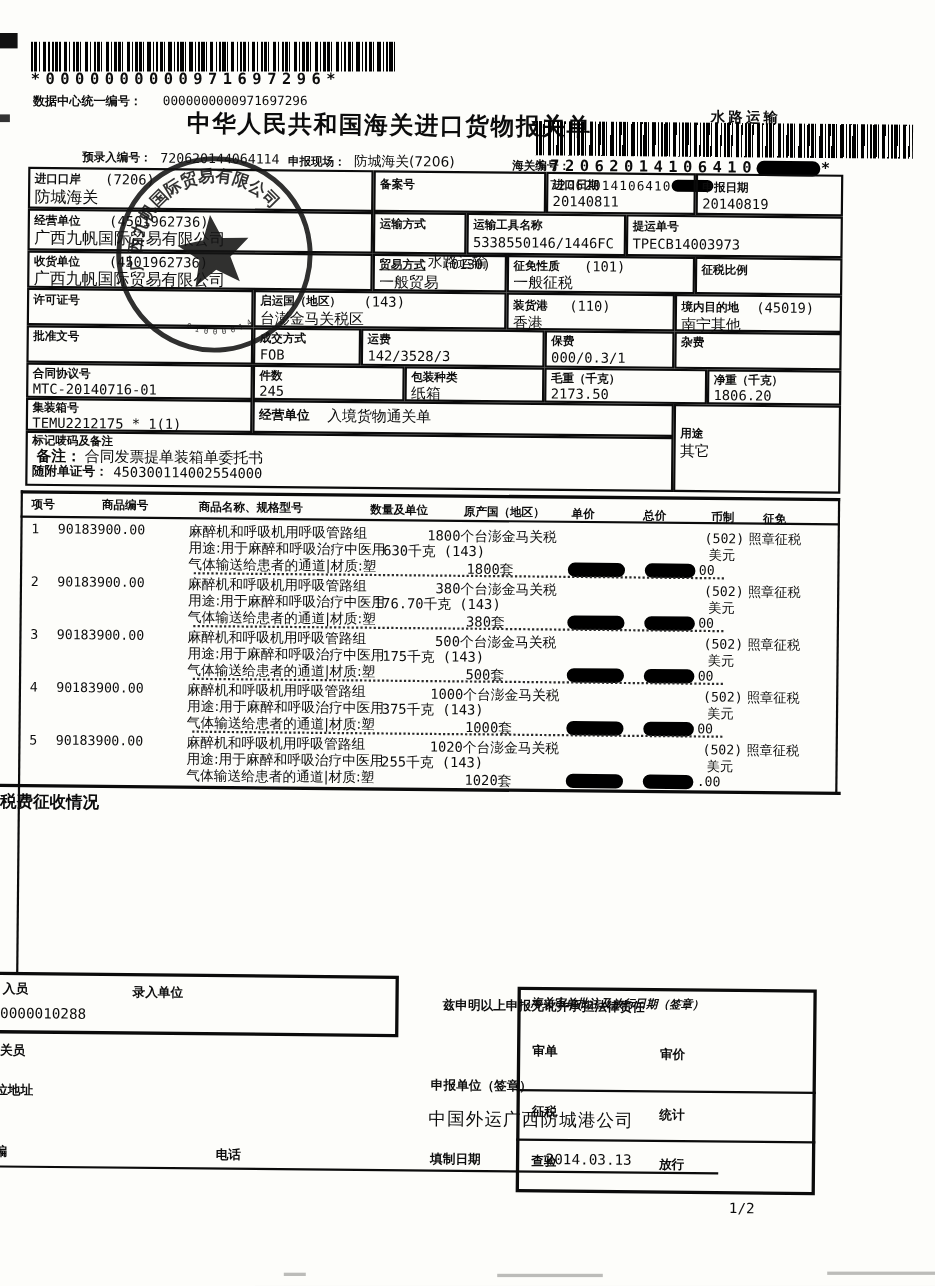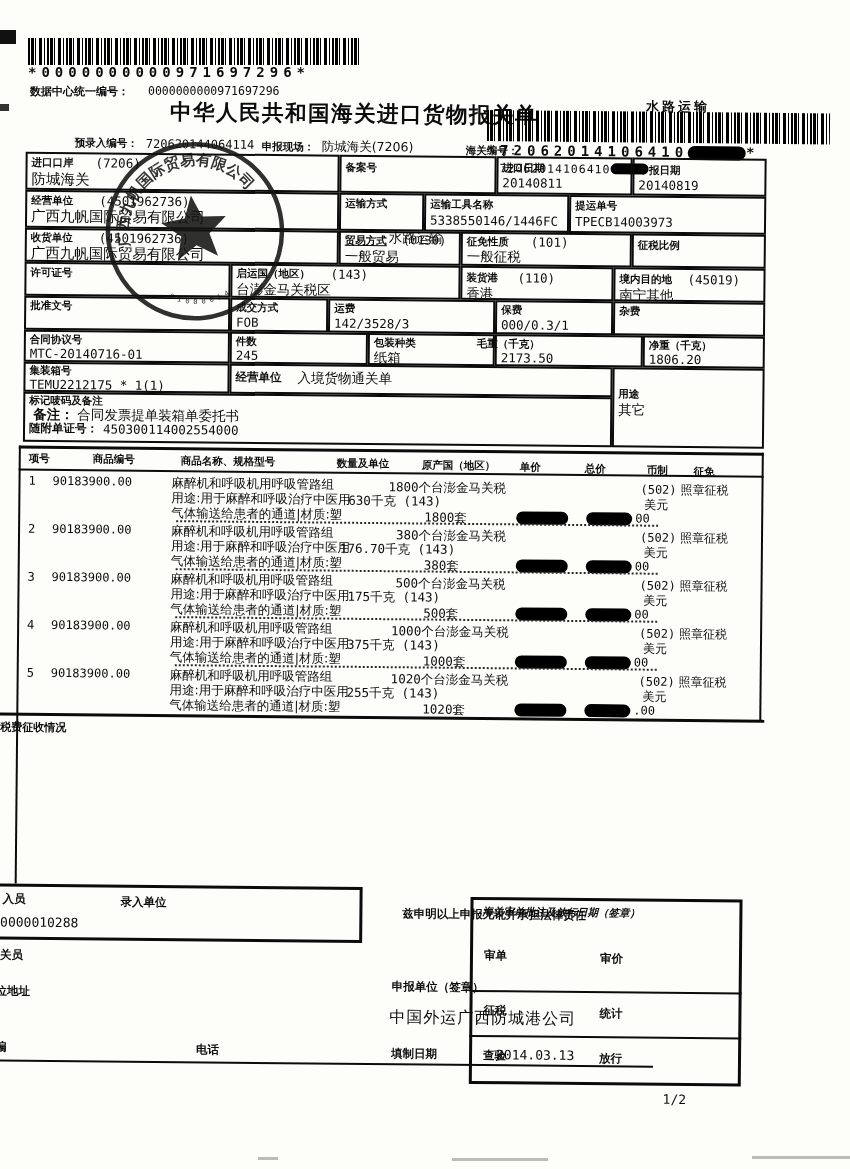--- a/index.html
+++ b/index.html
@@ -151,21 +151,21 @@
     <div class="lbl" style="left:503px;top:299px;">保费</div>
     <div class="val" style="left:503px;top:313px;">000/0.3/1</div>
     <div class="lbl" style="left:621px;top:299px;">杂费</div>
 
     <div class="lbl" style="left:32px;top:333px;">合同协议号</div>
     <div class="val" style="left:32px;top:346px;">MTC-20140716-01</div>
     <div class="lbl" style="left:238px;top:333px;">件数</div>
     <div class="val" style="left:238px;top:346px;">245</div>
     <div class="lbl" style="left:376px;top:333px;">包装种类</div>
     <div class="vcn" style="left:376px;top:346px;">纸箱</div>
-    <div class="lbl" style="left:479px;top:333px;">毛重（千克）</div>
+    <div class="lbl" style="left:503px;top:333px;">毛重（千克）</div>
     <div class="val" style="left:503px;top:346px;">2173.50</div>
     <div class="lbl" style="left:651px;top:333px;">净重（千克）</div>
     <div class="val" style="left:651px;top:346px;">1806.20</div>
 
     <div class="lbl" style="left:32px;top:364px;">集装箱号</div>
     <div class="val" style="left:32px;top:377px;">TEMU2212175 * 1(1)</div>
     <div class="lbl2" style="left:238px;top:368px;">经营单位</div>
     <div class="vcn" style="left:300px;top:367px;">入境货物通关单</div>
     <div class="lbl" style="left:621px;top:382px;">用途</div>
     <div class="vcn" style="left:621px;top:396px;">其它</div>
@@ -260,21 +260,21 @@
     <div class="cn13 mono" style="left:352px;top:682px;">255千克 (143)</div>
     <div class="cn12" style="left:648px;top:683px;">美元</div>
     <div class="cn13" style="left:175px;top:696px;">气体输送给患者的通道|材质:塑</div>
     <div class="cn13 mono" style="left:428px;top:698px;">1020套</div>
     <div class="blob" style="left:520px;top:699px;width:52px;"></div>
     <div class="blob" style="left:590px;top:699px;width:46px;"></div>
     <div class="it" style="left:639px;top:698px;">.00</div>
 
     <div class="hl" style="left:0px;top:713px;width:770px;height:3px;"></div>
 
-    <div class="lbl" style="left:6px;top:720px;font-size:11px;">税费征收情况</div>
+    <div class="lbl" style="left:6px;top:720px;font-size:15px;">税费征收情况</div>
 
     <div class="fc" style="left:-6px;top:884px;width:376px;height:56px;border-width:3px;"></div>
     <div class="lbl2" style="left:10px;top:892px;">入员</div>
     <div class="lbl2" style="left:128px;top:894px;">录入单位</div>
     <div class="val" style="left:0px;top:915px;font-size:13px;">90000010288</div>
 
     <div class="lbl2" style="left:410px;top:903px;">兹申明以上申报无讹并承担法律责任</div>
 
     <div class="fc" style="left:478px;top:893px;width:272px;height:187px;border-width:3px;"></div>
     <div class="lbl" style="left:490px;top:901px;font-style:italic;">海关审单批注及放行日期（签章）</div>

